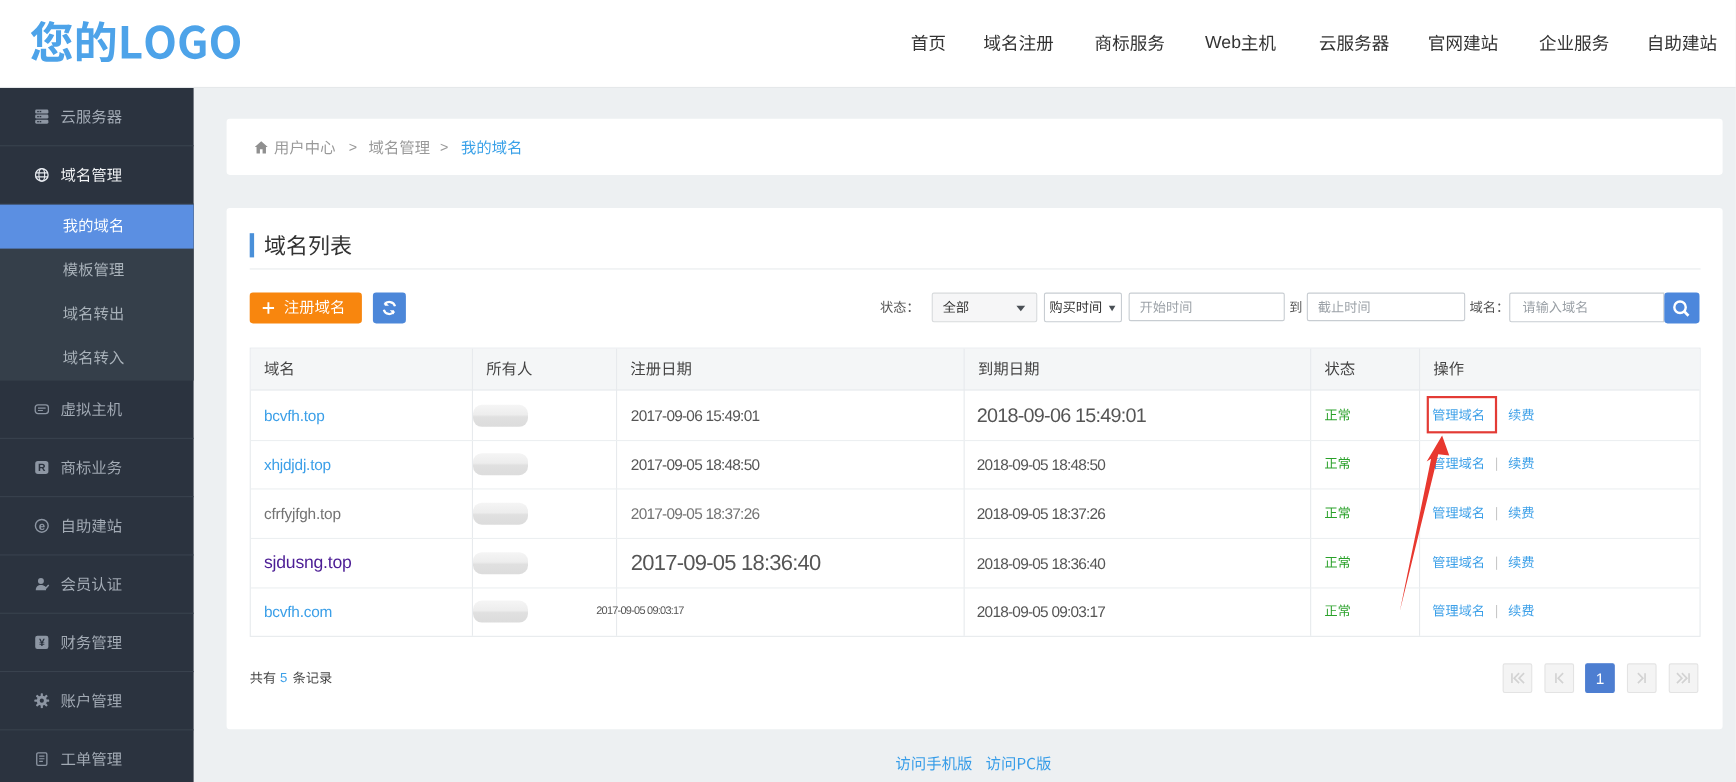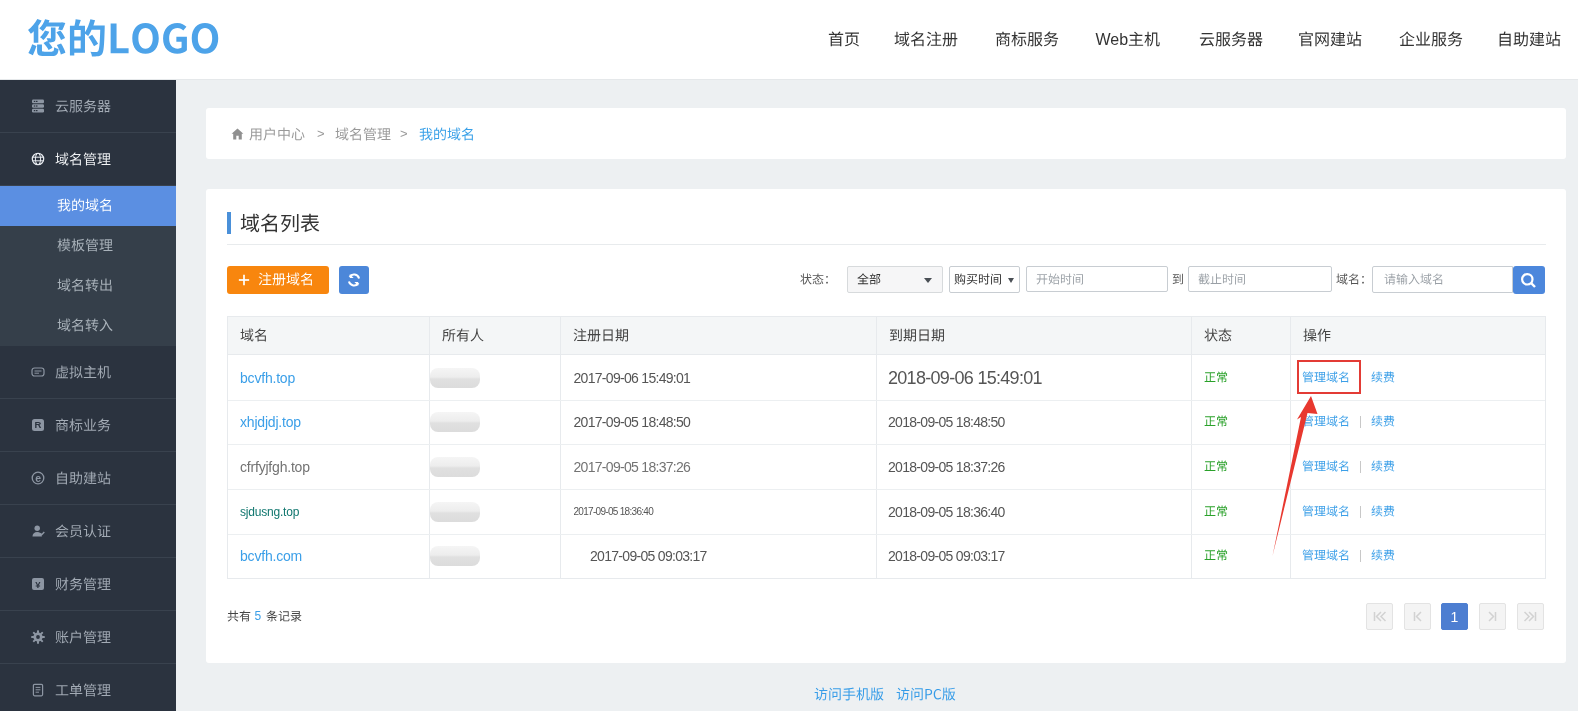--- a/index.html
+++ b/index.html
@@ -646,23 +646,23 @@
       <use href="#g8" x="3000"></use>
     </svg>
   </div>
 <div class="abs" style="left:1360.0px;top:460.5px;width:1px;height:12px;background:#c8c8c8"></div>
 <div class="abs" style="left:1371.0px;top:459.8px;">
     <svg width="24.0" height="12" viewBox="0 0 2000 1000" fill="#3b9fe8">
       <use href="#g77" x="0"></use>
       <use href="#g78" x="1000"></use>
     </svg>
   </div>
-<div class="abs" style="left:240.0px;top:504.5px;font-size:12px;line-height:14px;letter-spacing:-0.2px;color:#0f766e">sjdusng.top</div>
+<div class="abs" style="left:240.0px;top:504.5px;font-size:16px;line-height:14px;letter-spacing:-0.2px;color:#4c1d95">sjdusng.top</div>
 <div class="blob" style="left:430px;top:501.5px"></div>
-<div class="abs" style="left:573.5px;top:504.5px;font-size:10px;line-height:14px;letter-spacing:-0.7px;color:#555">2017-09-05 18:36:40</div>
+<div class="abs" style="left:573.5px;top:504.5px;font-size:20px;line-height:14px;letter-spacing:-0.7px;color:#555">2017-09-05 18:36:40</div>
 <div class="abs" style="left:888.0px;top:504.5px;font-size:14px;line-height:14px;letter-spacing:-0.7px;color:#555">2018-09-05 18:36:40</div>
 <div class="abs" style="left:1204.3px;top:504.8px;">
     <svg width="24.0" height="12" viewBox="0 0 2000 1000" fill="#2aa12a">
       <use href="#g75" x="0"></use>
       <use href="#g76" x="1000"></use>
     </svg>
   </div>
 <div class="abs" style="left:1302.3px;top:504.8px;">
     <svg width="48.0" height="12" viewBox="0 0 4000 1000" fill="#3b9fe8">
       <use href="#g27" x="0"></use>
@@ -673,21 +673,21 @@
   </div>
 <div class="abs" style="left:1360.0px;top:505.5px;width:1px;height:12px;background:#c8c8c8"></div>
 <div class="abs" style="left:1371.0px;top:504.8px;">
     <svg width="24.0" height="12" viewBox="0 0 2000 1000" fill="#3b9fe8">
       <use href="#g77" x="0"></use>
       <use href="#g78" x="1000"></use>
     </svg>
   </div>
 <div class="abs" style="left:240.0px;top:549.0px;font-size:14px;line-height:14px;letter-spacing:-0.2px;color:#3b9fe8">bcvfh.com</div>
 <div class="blob" style="left:430px;top:546.0px"></div>
-<div class="abs" style="left:590px;top:549.0px;font-size:14px;line-height:14px;letter-spacing:-0.7px;color:#555">2017-09-05 09:03:17</div>
+<div class="abs" style="left:542px;top:549.0px;font-size:10px;line-height:14px;letter-spacing:-0.7px;color:#555">2017-09-05 09:03:17</div>
 <div class="abs" style="left:888.0px;top:549.0px;font-size:14px;line-height:14px;letter-spacing:-0.7px;color:#555">2018-09-05 09:03:17</div>
 <div class="abs" style="left:1204.3px;top:549.3px;">
     <svg width="24.0" height="12" viewBox="0 0 2000 1000" fill="#2aa12a">
       <use href="#g75" x="0"></use>
       <use href="#g76" x="1000"></use>
     </svg>
   </div>
 <div class="abs" style="left:1302.3px;top:549.3px;">
     <svg width="48.0" height="12" viewBox="0 0 4000 1000" fill="#3b9fe8">
       <use href="#g27" x="0"></use>

